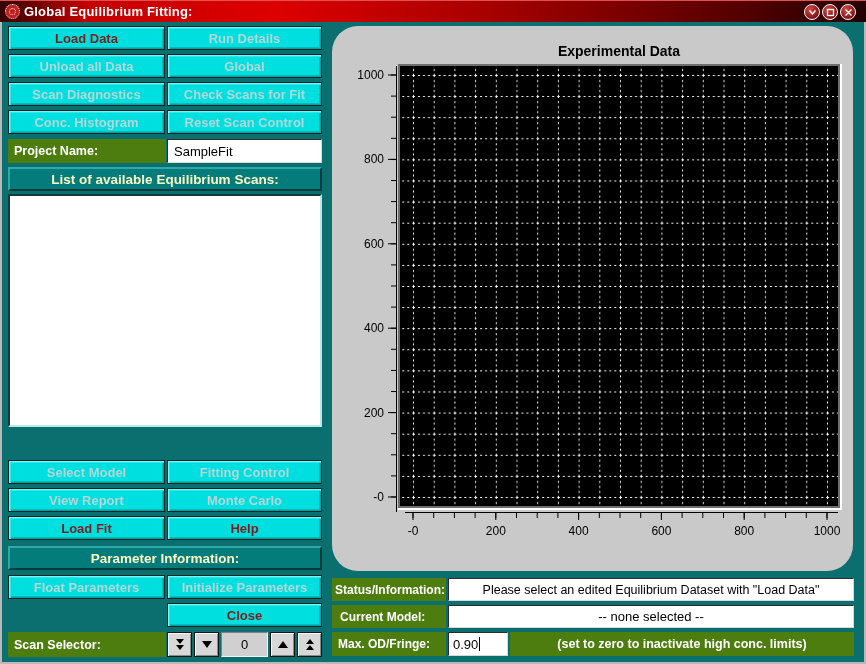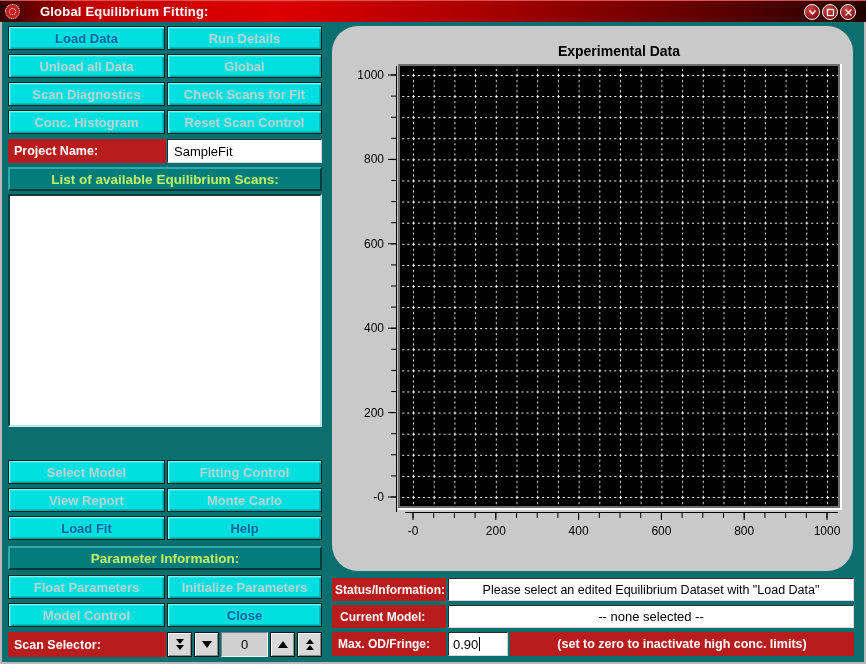--- a/index.html
+++ b/index.html
@@ -7,40 +7,40 @@
   body { font-family:"Liberation Sans", sans-serif; }
   .root { position:relative; width:866px; height:664px; background:#0b6f6f; }
 
   
   .titlebar { position:absolute; left:0; top:0; width:866px; height:22px;
     background:linear-gradient(90deg,#330000 0%,#c40000 10%,#dd0000 32%,#a30000 58%,#560000 85%,#220000 100%);
     display:flex; align-items:center; border-top:1px solid #e05050; }
   .tb-icon { width:15px; height:15px; margin-left:5px; border-radius:50%;
     border:1px dotted #ffffff; background:#c02020; display:flex; align-items:center; justify-content:center; }
   .tb-icon .dot { width:7px; height:7px; border-radius:50%; border:1px dotted #ffdddd; }
-  .tb-title { color:#ffffff; font-weight:bold; font-size:13px; margin-left:20px; letter-spacing:0.2px; }
+  .tb-title { color:#ffffff; font-weight:bold; font-size:13px; margin-left:4px; letter-spacing:0.2px; }
   .tb-btns { position:absolute; right:10px; top:3px; display:flex; gap:2px; }
   .tb-btn { width:16px; height:16px; border-radius:50%; border:1px solid #ffffff;
     background:radial-gradient(circle at 35% 30%, #d04848, #841010 75%);
     display:flex; align-items:center; justify-content:center; cursor:pointer; }
 
   
   .frame { position:absolute; background:#b9b9b9; }
 
   
   .btn { position:absolute; background:#00dfdf; border:1px solid #062626;
     box-shadow: inset 1px 1px 0 #7df2f2, inset 2px 2px 0 #2ae8e8, inset -1px -1px 0 #00a0a0, inset -2px -2px 0 #00bcbc;
-    color:#0369a1; font-weight:bold; font-size:13px; display:flex; align-items:center; justify-content:center;
+    color:#7f1d1d; font-weight:bold; font-size:13px; display:flex; align-items:center; justify-content:center;
     cursor:pointer; white-space:nowrap; }
   .btn.disabled { color:#b4d6d6; }
-  .hdr { position:absolute; background:#047c7c; color:#bef264; font-weight:bold; font-size:13.5px;
+  .hdr { position:absolute; background:#047c7c; color:#fef9c3; font-weight:bold; font-size:13.5px;
     display:flex; align-items:center; justify-content:center;
     border-top:2px solid #2fa9a9; border-left:2px solid #2fa9a9;
     border-bottom:2px solid #013a3a; border-right:2px solid #013a3a; white-space:nowrap; }
-  .blk { position:absolute; background:#b91c1c; color:#fff; font-weight:bold; font-size:12.5px;
+  .blk { position:absolute; background:#4d7c0f; color:#fff; font-weight:bold; font-size:12.5px;
     display:flex; align-items:center; padding-left:6px; white-space:nowrap;text-align:right; }
   .wfield { position:absolute; background:#fff; color:#000; font-size:13px;
     border:1px solid; border-color:#2d2d2d #d8d8d8 #d8d8d8 #2d2d2d;
     display:flex; align-items:center; white-space:nowrap; }
   .wfield.center { justify-content:center; }
   .listbox { position:absolute; background:#ffffff;
     border:2px solid; border-color:#113c3c #bfe6e6 #bfe6e6 #113c3c; }
 
   
   .plotpanel { position:absolute; left:332px; top:26px; width:521px; height:545px; background:#c9c9c9;border-radius:26px; }
@@ -112,21 +112,20 @@
   <div class="btn disabled" style="left:8px;top:460px;width:157px;height:24px;">Select Model</div>
   <div class="btn disabled" style="left:167px;top:460px;width:155px;height:24px;">Fitting Control</div>
   <div class="btn disabled" style="left:8px;top:488px;width:157px;height:24px;">View Report</div>
   <div class="btn disabled" style="left:167px;top:488px;width:155px;height:24px;">Monte Carlo</div>
   <div class="btn" style="left:8px;top:516px;width:157px;height:24px;">Load Fit</div>
   <div class="btn" style="left:167px;top:516px;width:155px;height:24px;">Help</div>
 
   <div class="hdr" style="left:8px;top:546px;width:314px;height:24px;">Parameter Information:</div>
   <div class="btn disabled" style="left:8px;top:575px;width:157px;height:24px;">Float Parameters</div>
   <div class="btn disabled" style="left:167px;top:575px;width:155px;height:24px;">Initialize Parameters</div>
-  <div class="btn disabled" style="left:8px;top:603px;width:157px;height:24px;">Model Control</div>
   <div class="btn" style="left:167px;top:603px;width:155px;height:24px;">Close</div>
 
   <div class="blk" style="left:8px;top:632px;width:158px;height:25px;">Scan Selector:</div>
   <div class="spinbtn" style="left:167px;top:632px;width:25px;height:25px;">
     <span class="tri-dn sm"></span>
     <span class="tri-dn sm"></span>
   </div>
   <div class="spinbtn" style="left:194px;top:632px;width:25px;height:25px;">
     <span class="tri-dn"></span>
   </div>

